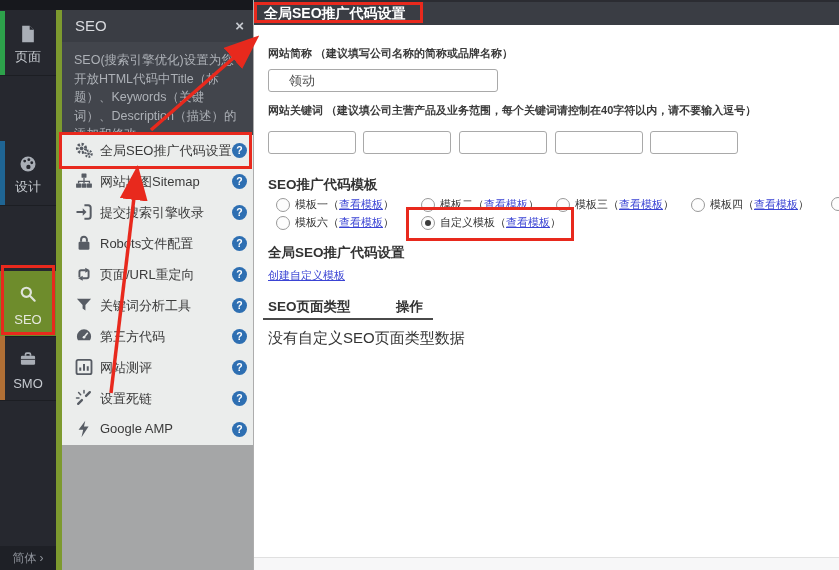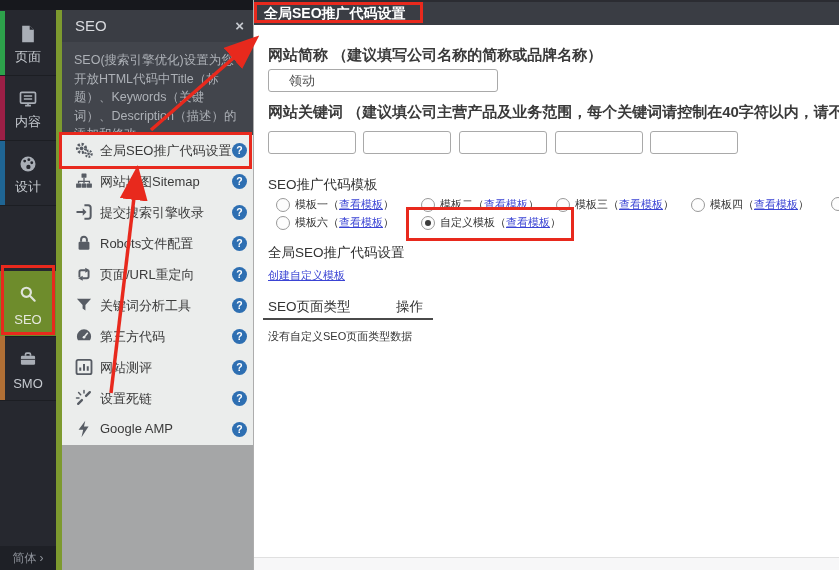--- a/index.html
+++ b/index.html
@@ -30,24 +30,24 @@
   .mrow .micon{position:absolute;left:12px;top:5px;width:20px;height:20px;}
   .mrow .mlabel{position:absolute;left:38px;top:7px;color:#3a3a3a;font-size:13px;white-space:nowrap;}
   .help{position:absolute;left:170px;top:8px;width:15px;height:15px;border-radius:50%;background:#2e6fb2;
         color:#fff;font-size:10.5px;font-weight:bold;text-align:center;line-height:15px;cursor:pointer;}
   #panel-bottom{position:absolute;left:0;top:445px;width:191px;height:125px;background:#a5a6a7;}
   
   #main{position:absolute;left:253px;top:0;width:586px;height:570px;background:#fff;
         border-left:1px solid #adadad;box-sizing:border-box;}
   #main-head{position:absolute;left:0;top:0;right:0;height:25px;background:#3a3d44;border-top:2px solid #2b2c32;box-sizing:border-box;}
   #main-title{position:absolute;left:10px;top:3px;color:#fff;font-size:14px;font-weight:bold;}
-  .flabel{position:absolute;left:14px;color:#3a3a3a;font-size:15px;font-weight:bold;white-space:nowrap;}
+  .flabel{position:absolute;left:14px;color:#3a3a3a;font-size:11px;font-weight:bold;white-space:nowrap;}
   .tinput{position:absolute;height:23px;border:1px solid #a9a9a9;border-radius:3px;box-sizing:border-box;
           padding:0 6px;font-size:13px;color:#555;font-family:inherit;background:#fff;}
-  .heading{position:absolute;left:14px;color:#333;font-size:13.5px;font-weight:normal;white-space:nowrap;}
+  .heading{position:absolute;left:14px;color:#333;font-size:13.5px;font-weight:bold;white-space:nowrap;}
   .ropt{position:absolute;display:flex;align-items:center;color:#333;font-size:11px;white-space:nowrap;}
   .radio{width:12px;height:12px;border:1px solid #999;border-radius:50%;background:#fdfdfd;margin-right:5px;flex:none;cursor:pointer;}
   .radio.on::after{content:'';display:block;width:6px;height:6px;margin:3px;border-radius:50%;background:#3c3c3c;}
   a.lk{color:#3b44d4;text-decoration:underline;cursor:pointer;}
   #tbl-line{position:absolute;left:9px;top:318px;width:170px;height:2px;background:#4a4a4a;}
   #main-bottom{position:absolute;left:0;top:557px;right:0;height:13px;background:#f7f7f8;border-top:1px solid #e0e0e0;}
   
   .anno{position:absolute;border:3px solid #e8291d;z-index:30;pointer-events:none;}
   #arrows{position:absolute;left:0;top:0;z-index:28;pointer-events:none;}
 </style>
@@ -57,29 +57,20 @@
 <div id="page">
 
   <div id="sidebar">
     <div class="tile" style="top:11px">
       <span class="strip" style="background:#2da24b"></span>
       <span class="ticon"><svg width="20" height="20" viewBox="0 0 24 24">
             <path d="M5 2h9l5 5v15H5z" fill="#a9aeb6"></path>
             <path d="M14 2l5 5h-5z" fill="#26282f"></path>
           </svg></span>
       <span class="tlabel">页面</span>
-    </div>
-    <div class="tile" style="top:76px">
-      <span class="strip" style="background:#9c1f46"></span>
-      <span class="ticon"><svg width="20" height="20" viewBox="0 0 24 24">
-            <rect x="3" y="4" width="18" height="13" rx="1.5" fill="none" stroke="#a9aeb6" stroke-width="2"></rect>
-            <path d="M7 8.5h10M7 12h10" stroke="#a9aeb6" stroke-width="1.8"></path>
-            <path d="M12 17v3M8.5 20h7" stroke="#a9aeb6" stroke-width="2"></path>
-          </svg></span>
-      <span class="tlabel">内容</span>
     </div>
     <div class="tile" style="top:141px">
       <span class="strip" style="background:#1f6594"></span>
       <span class="ticon"><svg width="20" height="20" viewBox="0 0 24 24">
             <circle cx="12" cy="12" r="9" fill="#a9aeb6"></circle>
             <circle cx="8" cy="8.5" r="1.7" fill="#26282f"></circle>
             <circle cx="13" cy="6.8" r="1.7" fill="#26282f"></circle>
             <circle cx="16.5" cy="10.5" r="1.7" fill="#26282f"></circle>
             <circle cx="12.5" cy="15.5" r="2.6" fill="#26282f"></circle>
           </svg></span>
@@ -277,21 +268,21 @@
         <a class="lk" href="#">查看模板</a>
         <span>）</span>
     </div>
 
     <div class="heading" style="top:244px">全局SEO推广代码设置</div>
     <a class="lk" style="position:absolute;left:14px;top:268px;font-size:11px" href="#">创建自定义模板</a>
 
     <div class="heading" style="top:298px">SEO页面类型</div>
     <div class="heading" style="left:142px;top:298px">操作</div>
     <div id="tbl-line"></div>
-    <div style="position:absolute;left:14px;top:329px;color:#333;font-size:11px">没有自定义SEO页面类型数据</div>
+    <div style="position:absolute;left:14px;top:329px;color:#333;font-size:15px">没有自定义SEO页面类型数据</div>
 
     <div id="main-bottom"></div>
   </div>
 
   <div class="anno" style="left:59px;top:132px;width:187px;height:31px"></div>
   <div class="anno" style="left:1px;top:265px;width:48px;height:64px"></div>
   <div class="anno" style="left:254px;top:2px;width:163px;height:15px"></div>
   <div class="anno" style="left:406px;top:207px;width:162px;height:28px"></div>
   <svg id="arrows" width="839" height="570">
     <defs>

